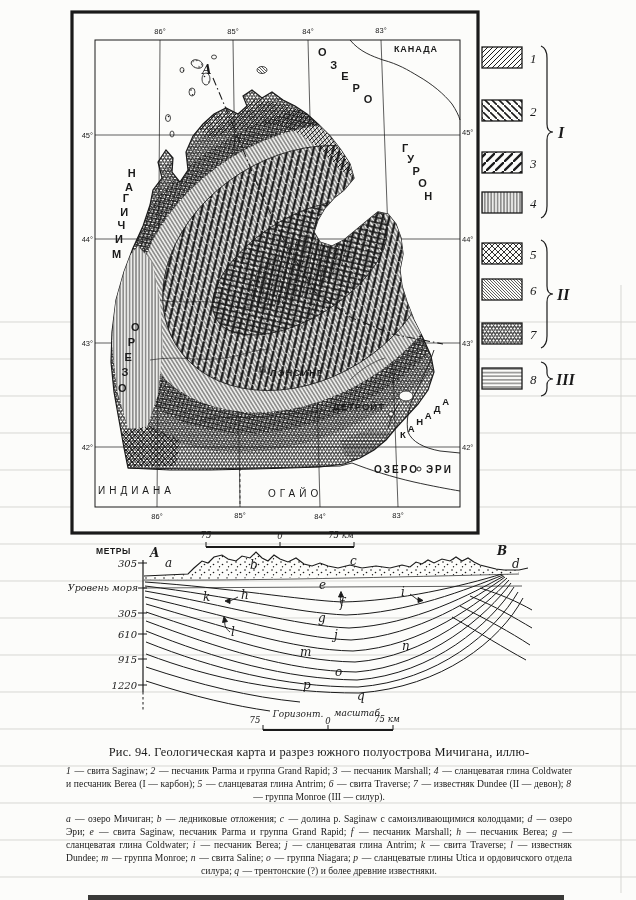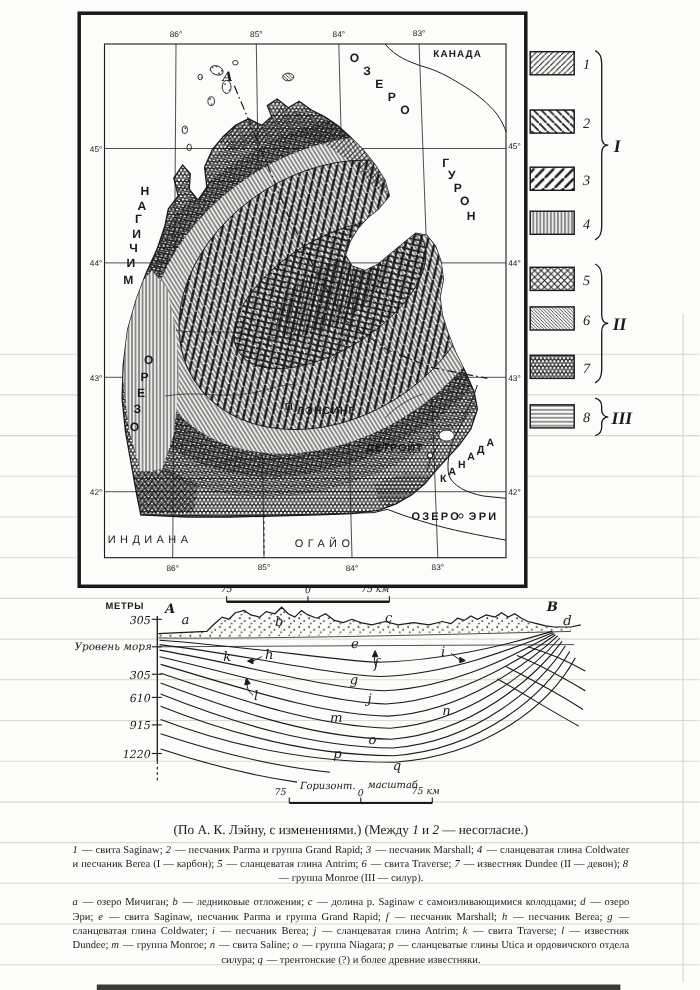--- a/index.html
+++ b/index.html
@@ -330,17 +330,17 @@
       <text class="scalelbl" x="328" y="724" text-anchor="middle" stroke="none">0</text>
       <text class="scalelbl" x="387" y="722" text-anchor="middle" stroke="none">75 км</text>
     </g>
   </g>
 
   <rect x="88" y="895" width="476" height="5" fill="#3a3a38"></rect>
 </svg>
 
 
 <div class="caption">
-  <div class="cap3"><span>(По А. К. Лэйну, с изменениями.) (Между </span><i>1</i><span> и </span><i>2</i><span> — несогласие.)</span></div>
+  <div class="cap1">Рис. 94. Геологическая карта и разрез южного полуострова Мичигана, иллю-</div>
   <p class="para" id="strata-para"><i>1</i> — свита Saginaw; <i>2</i> — песчаник Parma и группа Grand Rapid; <i>3</i> — песчаник Marshall; <i>4</i> — сланцеватая глина Coldwater и песчаник Berea (I — карбон); <i>5</i> — сланцеватая глина Antrim; <i>6</i> — свита Traverse; <i>7</i> — известняк Dundee (II — девон); <i>8</i> — группа Monroe (III — силур).</p>
   <p class="para" id="points-para"><i>a</i> — озеро Мичиган; <i>b</i> — ледниковые отложения; <i>c</i> — долина р. Saginaw с самоизливающимися колодцами; <i>d</i> — озеро Эри; <i>e</i> — свита Saginaw, песчаник Parma и группа Grand Rapid; <i>f</i> — песчаник Marshall; <i>h</i> — песчаник Berea; <i>g</i> — сланцеватая глина Coldwater; <i>i</i> — песчаник Berea; <i>j</i> — сланцеватая глина Antrim; <i>k</i> — свита Traverse; <i>l</i> — известняк Dundee; <i>m</i> — группа Monroe; <i>n</i> — свита Saline; <i>o</i> — группа Niagara; <i>p</i> — сланцеватые глины Utica и ордовичского отдела силура; <i>q</i> — трентонские (?) и более древние известняки.</p>
 </div>
 </div>
 
 </body></html>

